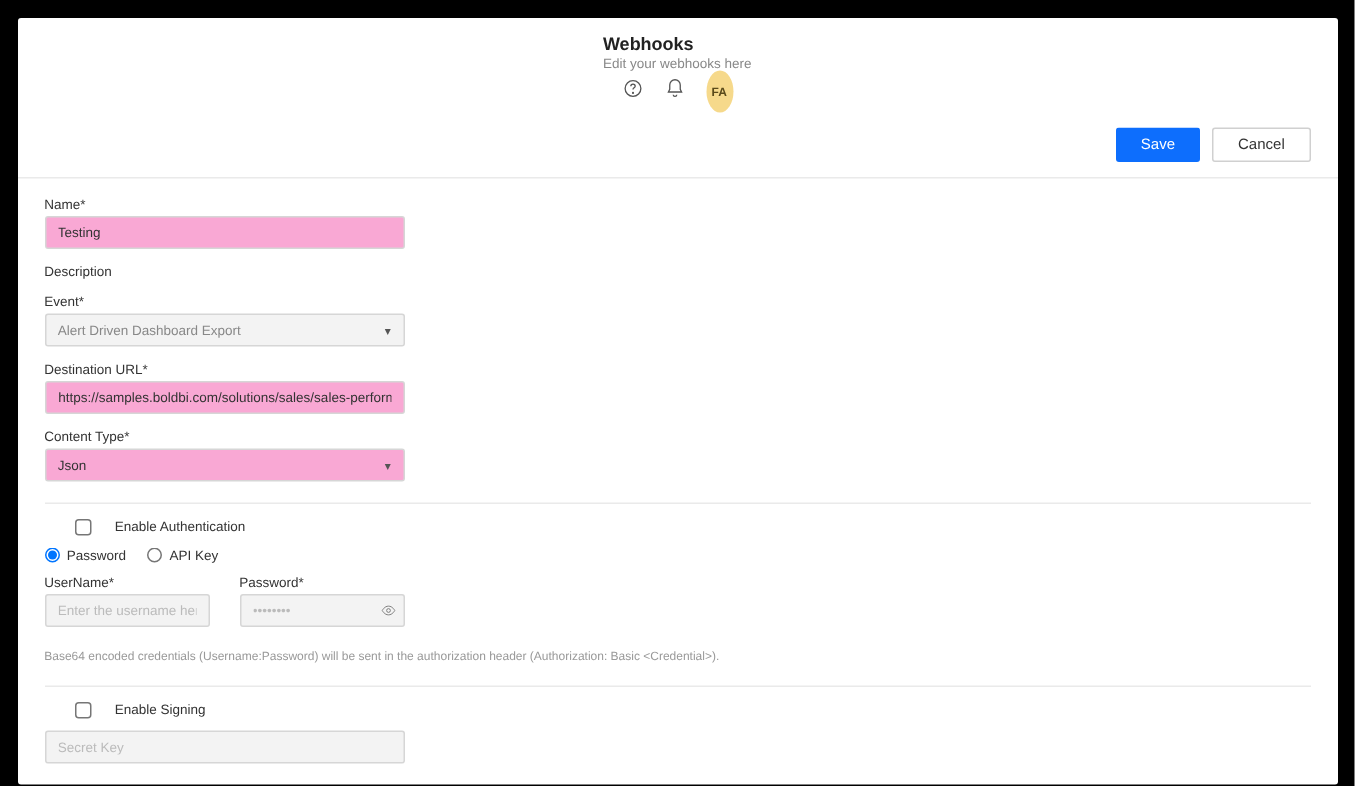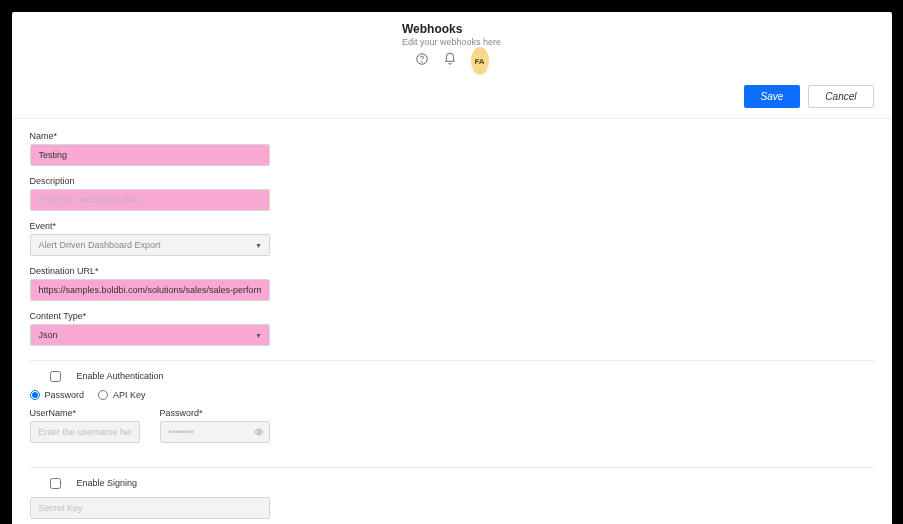--- a/index.html
+++ b/index.html
@@ -5,21 +5,21 @@
     * { box-sizing: border-box; margin: 0; padding: 0; }
     body { font-family: -apple-system, BlinkMacSystemFont, "Segoe UI", Arial, sans-serif; background: #000; display: flex; justify-content: center; align-items: flex-start; padding: 12px 0; }
     .frame { width: 880px; background: #fff; border-radius: 2px; overflow: hidden; }
     .topbar { display: flex; align-items: center; justify-content: space-between; padding: 10px 18px 6px 18px; flex-direction: column; }
     .title-block h1 { font-size: 12px; font-weight: 600; color: #222; }
     .title-block p { font-size: 9px; color: #888; margin-top: 1px; }
     .top-icons { display: flex; align-items: center; gap: 14px; }
     .top-icons svg { width: 14px; height: 14px; stroke: #555; fill: none; stroke-width: 1.5; }
     .avatar { width: 18px; height: 28px; border-radius: 50%; background: #f6d98b; color: #5a4a1a; font-size: 8px; font-weight: 600; display: flex; align-items: center; justify-content: center; }
     .actionbar { display: flex; justify-content: flex-end; gap: 8px; padding: 4px 18px 10px 18px; border-bottom: 1px solid #eaeaea; }
-    .btn { font-size: 10px; padding: 5px 16px; border-radius: 2px; cursor: pointer; border: 1px solid transparent; font-style: italic; }
+    .btn { font-size: 10px; padding: 5px 16px; border-radius: 2px; cursor: pointer; border: 1px solid transparent; }
     .btn-primary { background: #0d6efd; color: #fff; }
     .btn-secondary { background: #fff; color: #333; border-color: #d0d0d0; }
     .form-section { padding: 12px 18px 4px 18px; }
     .field { margin-bottom: 10px; }
     .field-label { font-size: 9px; color: #333; display: block; margin-bottom: 3px; }
     .input, .select { width: 240px; font-size: 9px; padding: 5px 8px; border: 1px solid #d6d6d6; border-radius: 2px; color: #333; background: #f9a8d4; }
     .input::placeholder { color: #bbb; }
     .input:disabled, .select.disabled { background: #f3f3f3; color: #888; }
     .select { display: flex; align-items: center; justify-content: space-between; cursor: pointer; }
     .select .caret { font-size: 8px; color: #555; }
@@ -73,21 +73,20 @@
 
   <div class="form-section">
 
     <div class="field">
       <label class="field-label">Name*</label>
       <input class="input" type="text" value="Testing" style="">
     </div>
 
     <div class="field">
       <label class="field-label">Description</label>
-      <input class="input" type="text" placeholder="Enter the description here" style="">
     </div>
 
     <div class="field">
       <label class="field-label">Event*</label>
       <div class="select disabled">
         <span>Alert Driven Dashboard Export</span>
         <span class="caret">▾</span>
       </div>
     </div>
 
@@ -131,20 +130,21 @@
         <label class="field-label">Password*</label>
         <div class="pw-wrap">
           <input class="input" type="password" disabled="" placeholder="••••••••" style="">
           <svg class="eye" viewBox="0 0 24 24">
               <path d="M2 12s3.5-7 10-7 10 7 10 7-3.5 7-10 7-10-7-10-7z"></path>
               <circle cx="12" cy="12" r="3"></circle>
             </svg>
         </div>
       </div>
     </div>
+    <p class="help-text">Base64 encoded credentials (Username:Password) will be sent in the authorization header (Authorization: Basic &lt;Credential&gt;).</p>
 
     <div class="divider"></div>
 
     <div class="checkbox-row">
       <input type="checkbox" style="">
       <label>Enable Signing</label>
     </div>
 
     <div class="field">
       <input class="input" type="text" disabled="" placeholder="Secret Key" style="">

